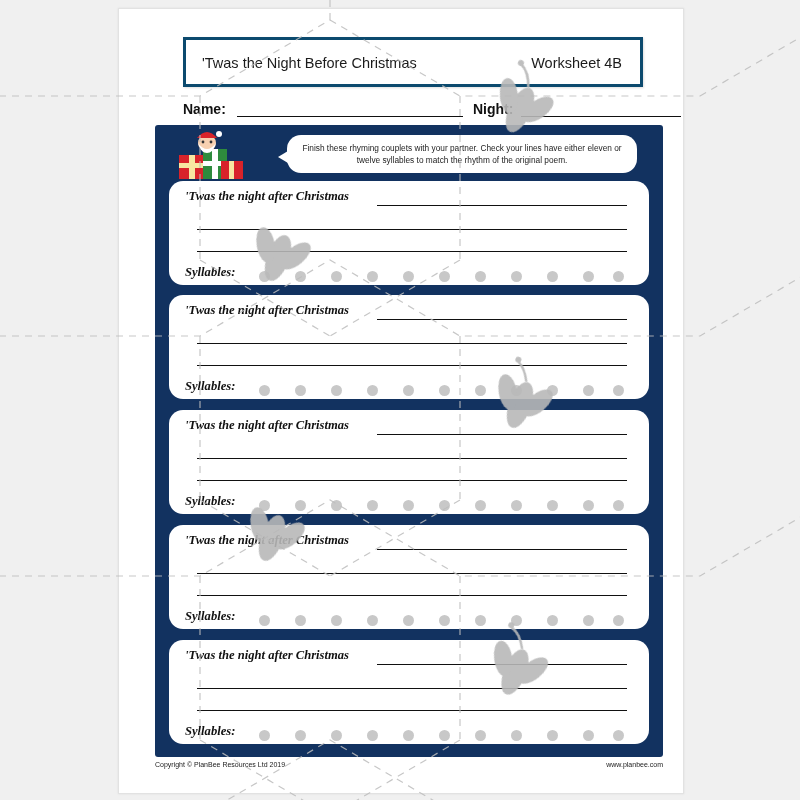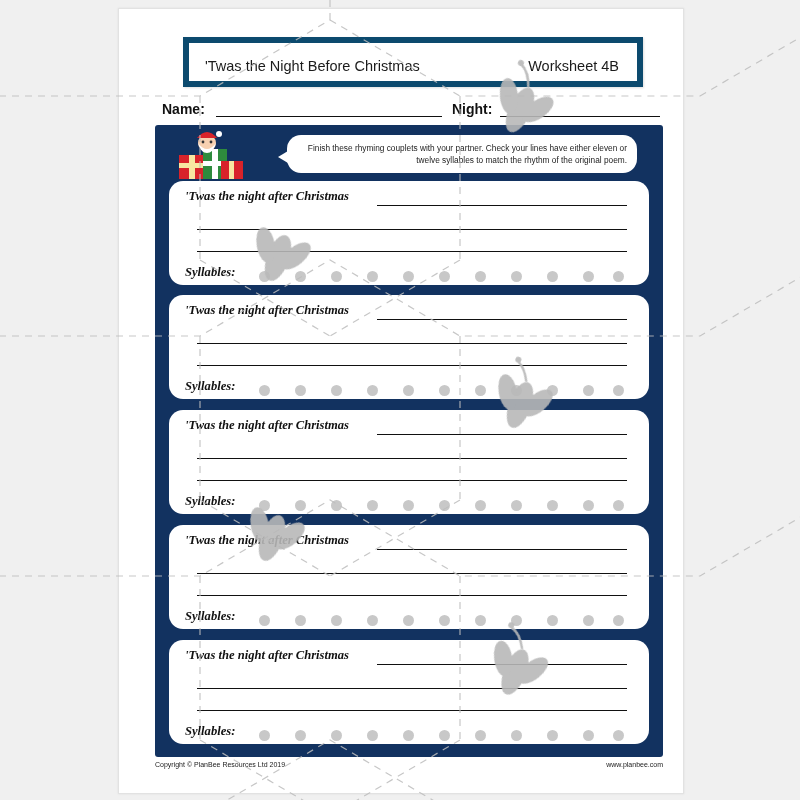--- a/index.html
+++ b/index.html
@@ -50,21 +50,21 @@
   }
 
   
   .title-box {
     position: absolute;
     left: 52px;
     top: 18px;
     width: 460px;
     height: 50px;
     background: #ffffff;
-    border: 6px solid #0c4a6e;
+    border: 3px solid #0c4a6e;
     box-shadow: 1px 1px 2px rgba(0,0,0,0.12);
     box-sizing: border-box;
   }
   .title-text {
     position: absolute;
     left: 16px;
     top: 15px;
     font-size: 14.5px;
     color: #1b1b1b;
     font-family: "Liberation Sans", sans-serif;
@@ -73,21 +73,21 @@
     position: absolute;
     right: 18px;
     top: 15px;
     font-size: 14.5px;
     color: #1b1b1b;
   }
 
   
   .namedate {
     position: absolute;
-    left: 31px;
+    left: 52px;
     top: 80px;
     width: 460px;
     height: 22px;
   }
   .nd-label {
     position: absolute;
     font-size: 14px;
     font-weight: bold;
     color: #111;
   }
@@ -114,21 +114,21 @@
     top: 10px;
     width: 350px;
     background: #ffffff;
     border-radius: 14px;
     padding: 7px 10px;
     box-sizing: border-box;
   }
   .bubble-text {
     font-size: 8.3px;
     line-height: 1.45;
-    text-align: right;
+    text-align: center;
     color: #1c1c1c;
     font-family: "Liberation Sans", sans-serif;
   }
   .bubble:after {
     content: "";
     position: absolute;
     left: -9px;
     top: 16px;
     width: 0; height: 0;
     border-top: 6px solid transparent;

